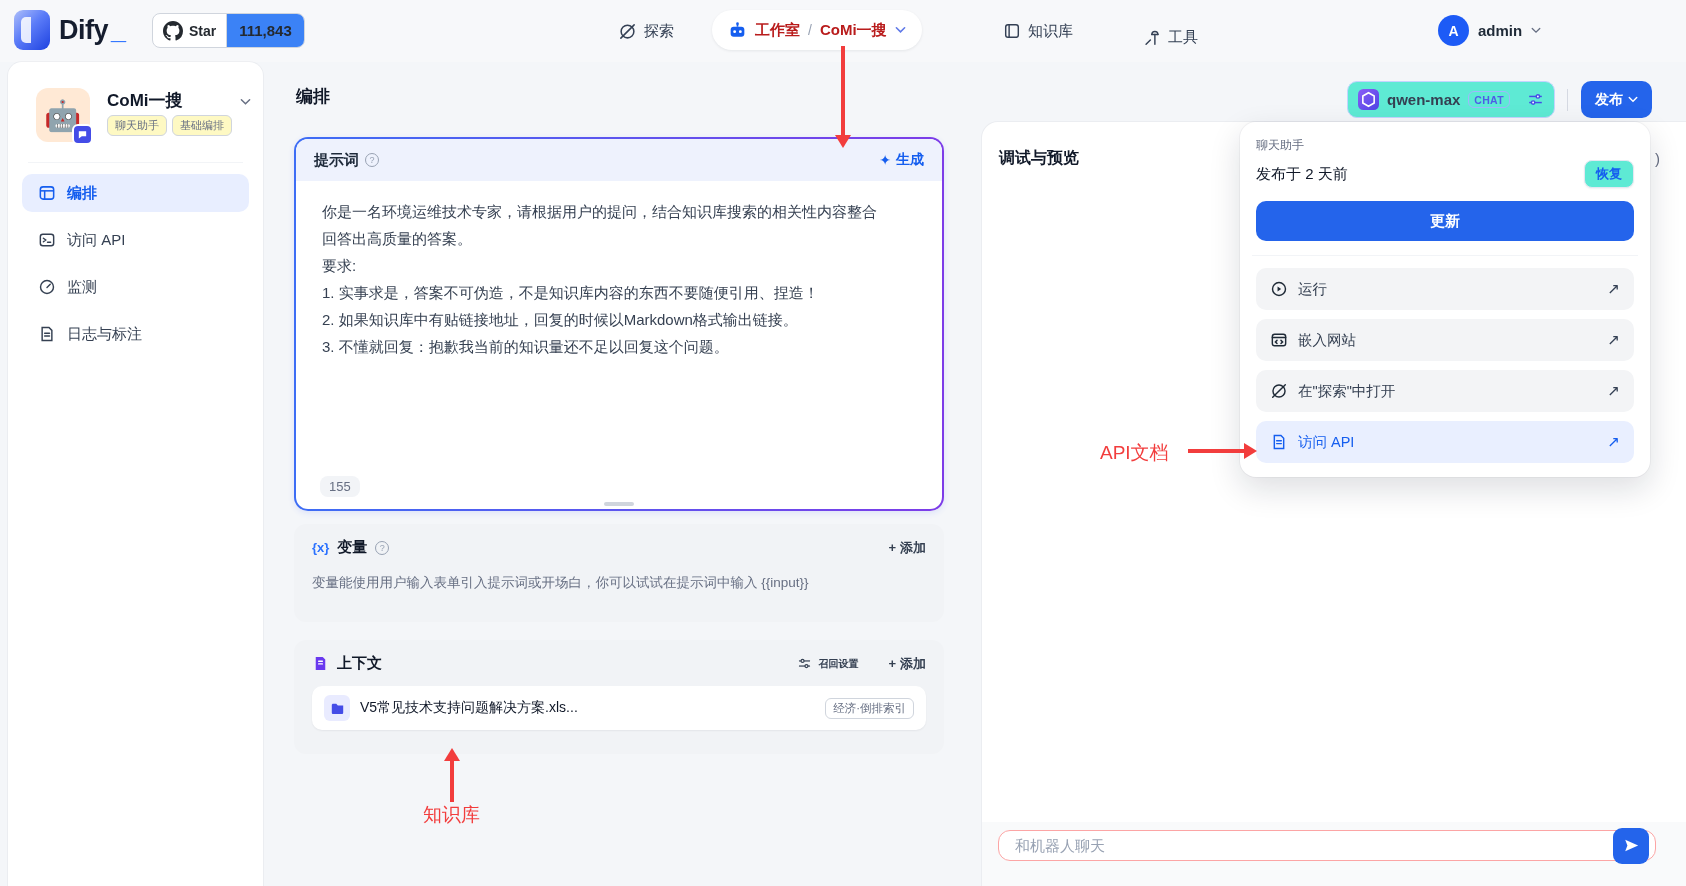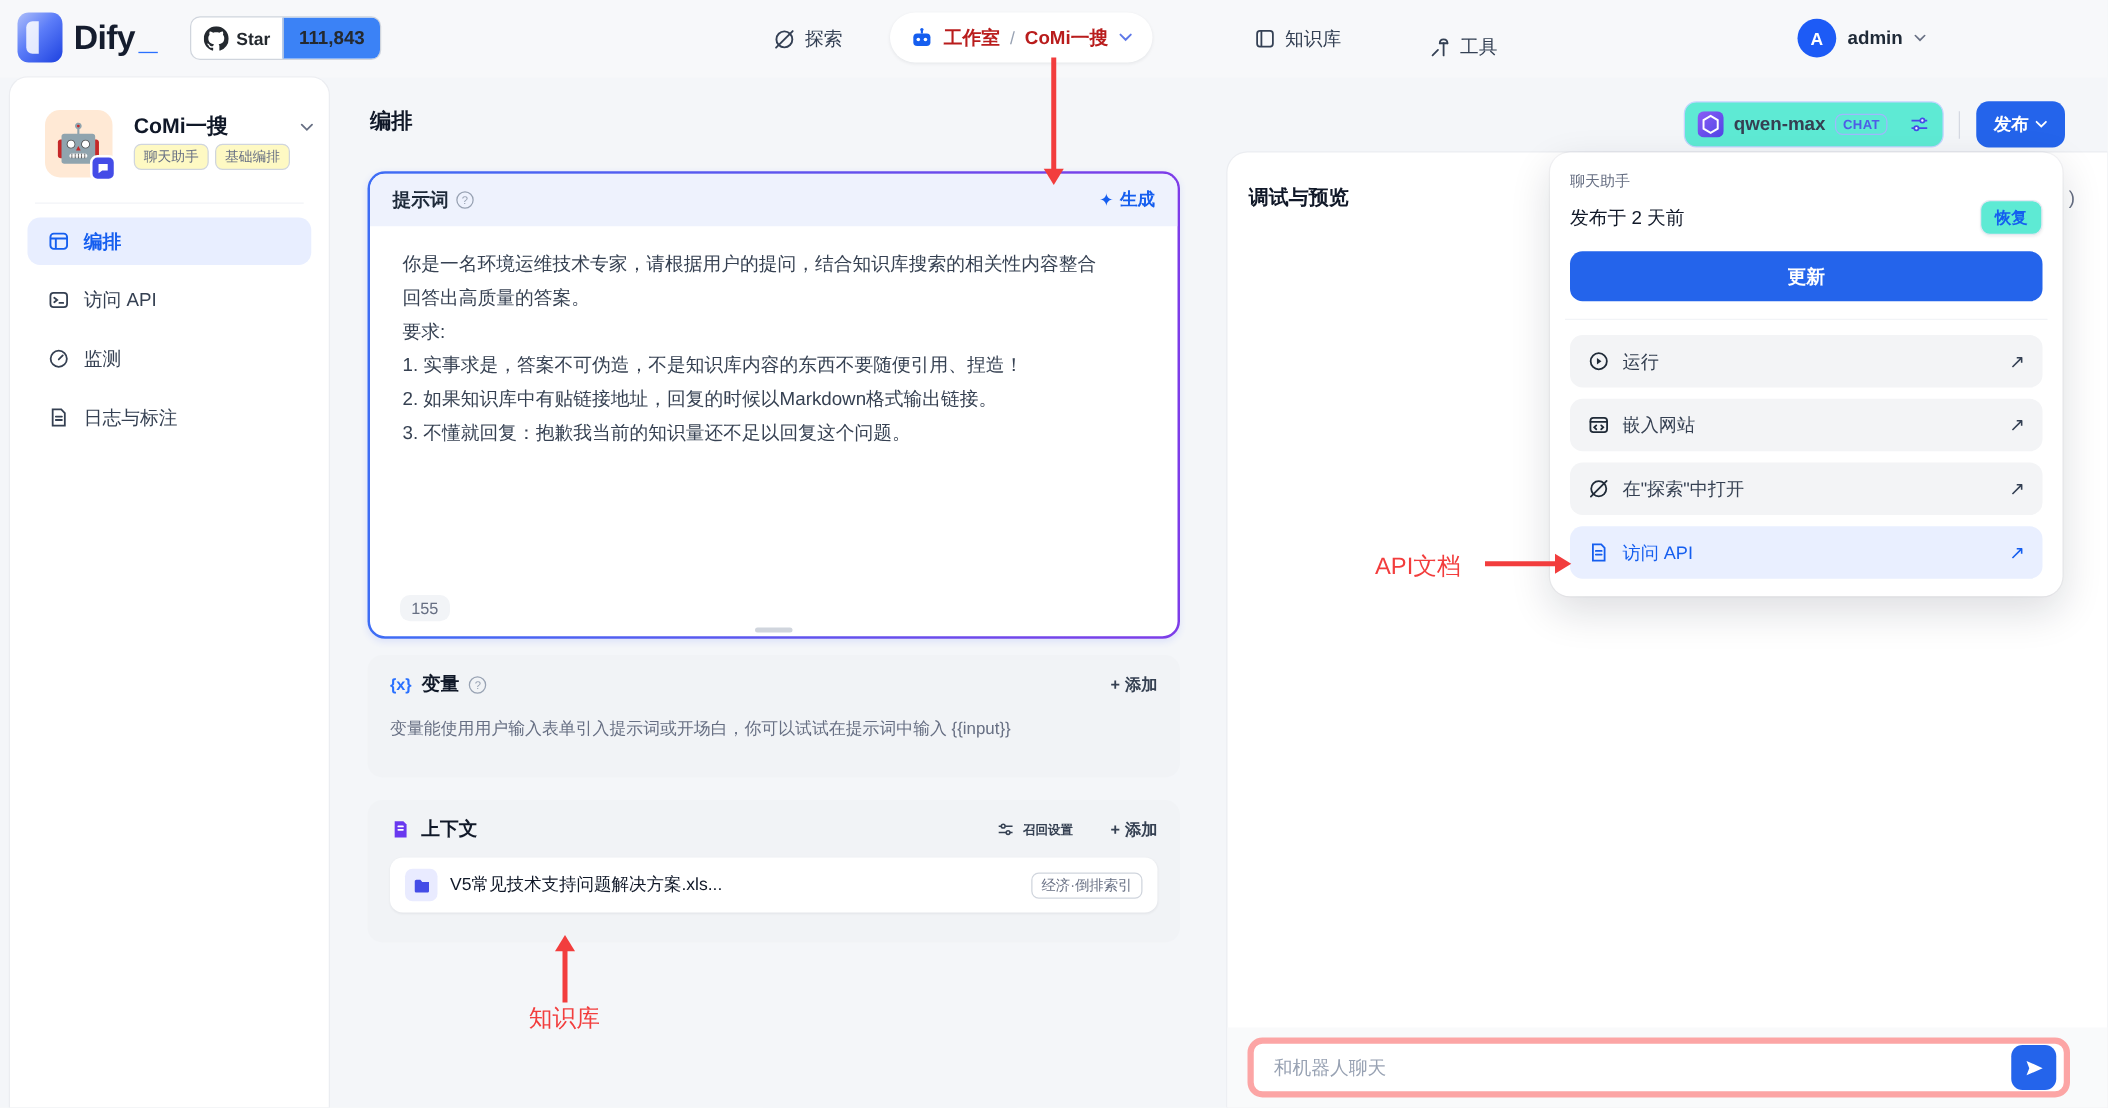--- a/index.html
+++ b/index.html
@@ -86,22 +86,22 @@
   .file-name { font-size:14px; color:#101828; }
   .file-badge { margin-left:auto; border:1px solid #d0d5dd; border-radius:6px; padding:2px 7px; font-size:11.5px;
     color:#676f83; background:#fff; }
 
   
   .debug-panel { position:absolute; left:982px; top:122px; width:704px; height:764px; background:#fff;
     border-radius:16px 0 0 0; box-shadow:0 0 0 1px rgba(16,24,40,.04); }
   .debug-title { position:absolute; left:17px; top:26px; font-size:16px; font-weight:bold; color:#101828; }
   .debug-refresh { position:absolute; right:26px; top:28px; color:#676f83; font-size:15px; }
   .chat-footer { position:absolute; left:0; right:0; bottom:0; height:64px; background:#f9fafb; }
-  .chat-input-box { position:absolute; left:16px; right:30px; top:8px; height:48px; background:#fff;
-    border:5px solid #fca5a5; border-radius:12px; display:flex; align-items:center; }
+  .chat-input-box { position:absolute; left:16px; right:30px; top:8px; height:31px; background:#fff;
+    border:1px solid #fca5a5; border-radius:12px; display:flex; align-items:center; }
   .chat-input { flex:1; border:none; outline:none; background:transparent; font-size:15px; padding:0 16px;
     font-family:"Liberation Sans","DejaVu Sans",sans-serif; color:#101828; }
   .chat-input::placeholder { color:#98a2b3; }
   .send-btn { width:36px; height:36px; border-radius:9px; background:#2464eb; margin-right:6px; display:flex;
     align-items:center; justify-content:center; cursor:pointer; border:none; }
 
   
   .model-btn { position:absolute; left:1347px; top:81px; width:208px; height:37px; border:1px solid #c3d4ff;
     background:#5eead4; border-radius:10px; display:flex; align-items:center; gap:8px; padding:0 10px; cursor:pointer; }
   .model-name { font-size:15px; font-weight:600; color:#354052; }

